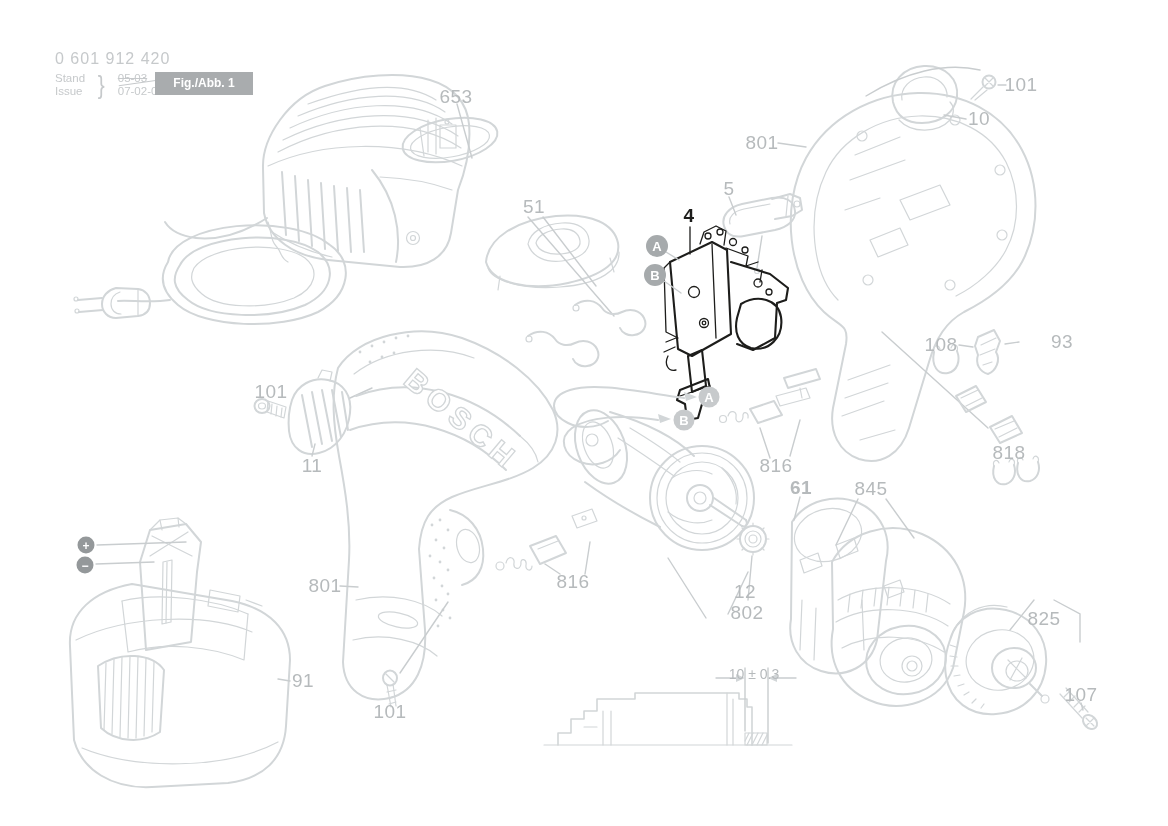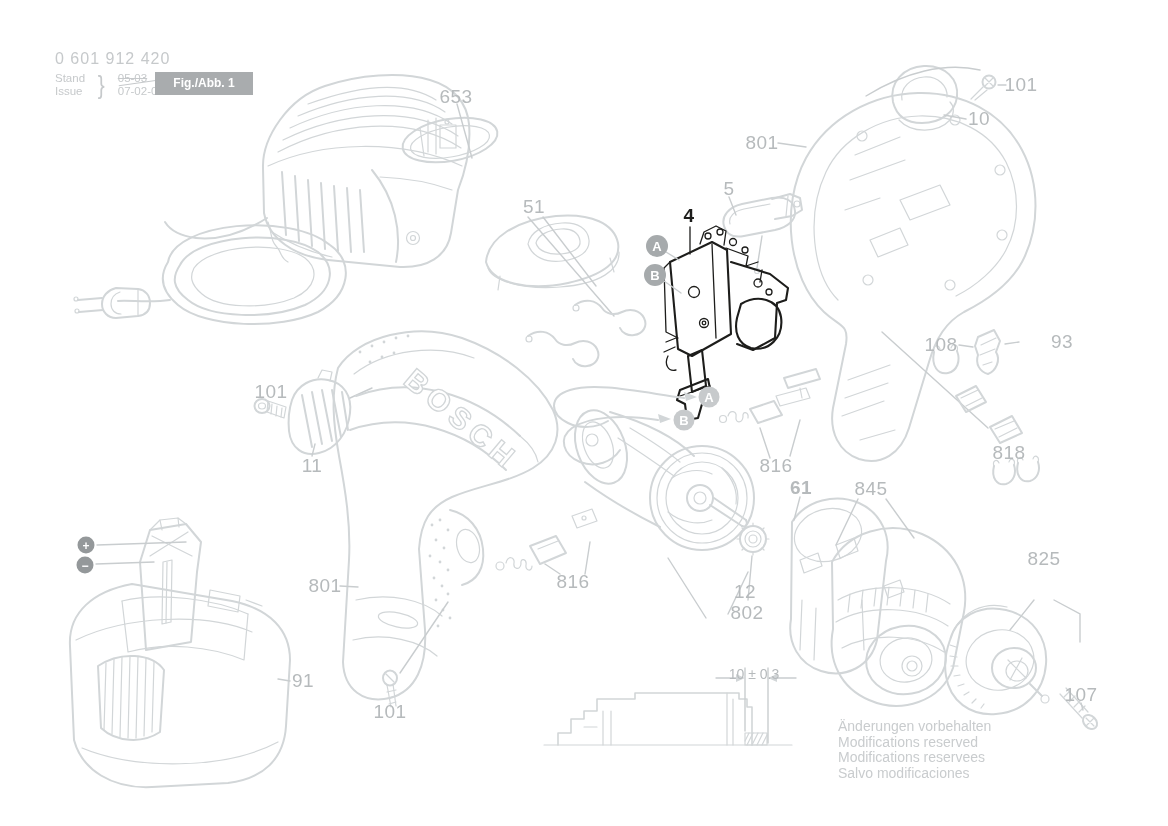--- a/index.html
+++ b/index.html
@@ -418,30 +418,24 @@
       <div class="part-label" style="left: 776px; top: 466px;">816</div>
       <div class="part-label" style="left: 1009px; top: 453px;">818</div>
       <div class="part-label" style="left: 801px; top: 488px; font-weight: bold;">61</div>
       <div class="part-label" style="left: 871px; top: 489px;">845</div>
       <div class="part-label" style="left: 573px; top: 582px;">816</div>
       <div class="part-label" style="left: 745px; top: 592px;">12</div>
       <div class="part-label" style="left: 714px; top: 613px; margin-left: 33px;">802</div>
       <div class="part-label" style="left: 303px; top: 681px;">91</div>
       <div class="part-label" style="left: 325px; top: 586px;">801</div>
       <div class="part-label" style="left: 390px; top: 712px;">101</div>
-      <div class="part-label" style="left: 1044px; top: 559px;">825</div>
+      <div class="part-label" style="left: 1044px; top: 619px;">825</div>
       <div class="part-label" style="left: 1081px; top: 695px;">107</div>
       <div class="callout dark" style="left: 657px; top: 246px;">A</div>
       <div class="callout dark" style="left: 655px; top: 275px;">B</div>
       <div class="callout light" style="left: 709px; top: 397px;">A</div>
       <div class="callout light" style="left: 684px; top: 420px;">B</div>
       <div class="callout solid" style="left: 86px; top: 545px;">+</div>
       <div class="callout solid" style="left: 85px; top: 565px;">−</div>
     </div>
 
-  <div class="footer-notes">
-    <div>Änderungen vorbehalten</div>
-    <div>Modifications reserved</div>
-    <div>Modifications reservees</div>
-    <div>Salvo modificaciones</div>
-  </div>
 
 </div>
 
 </body></html>

